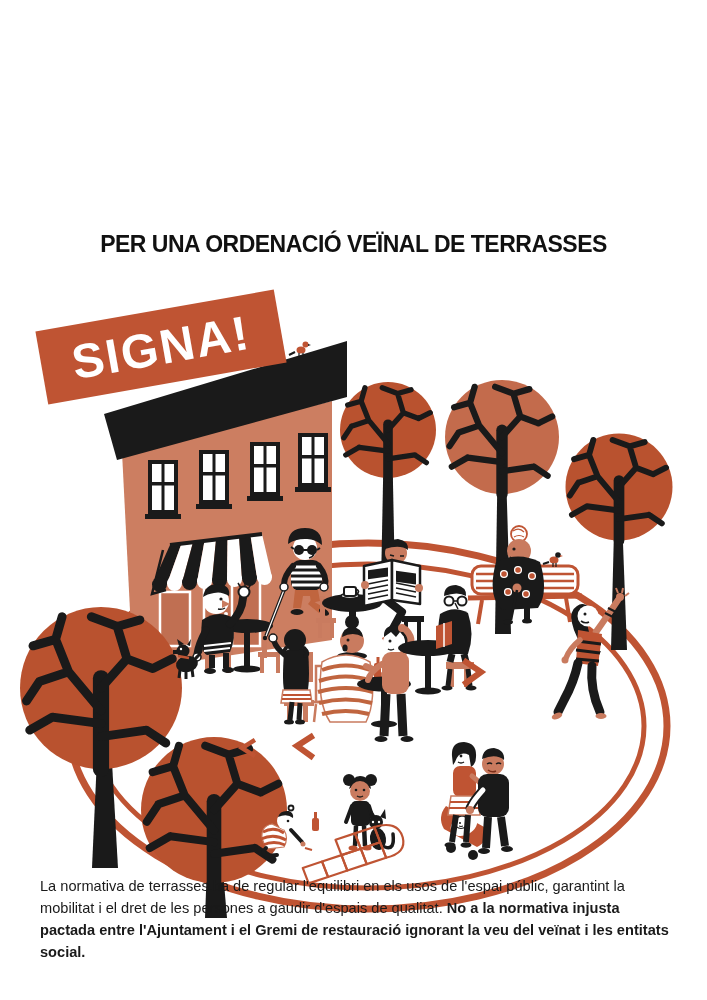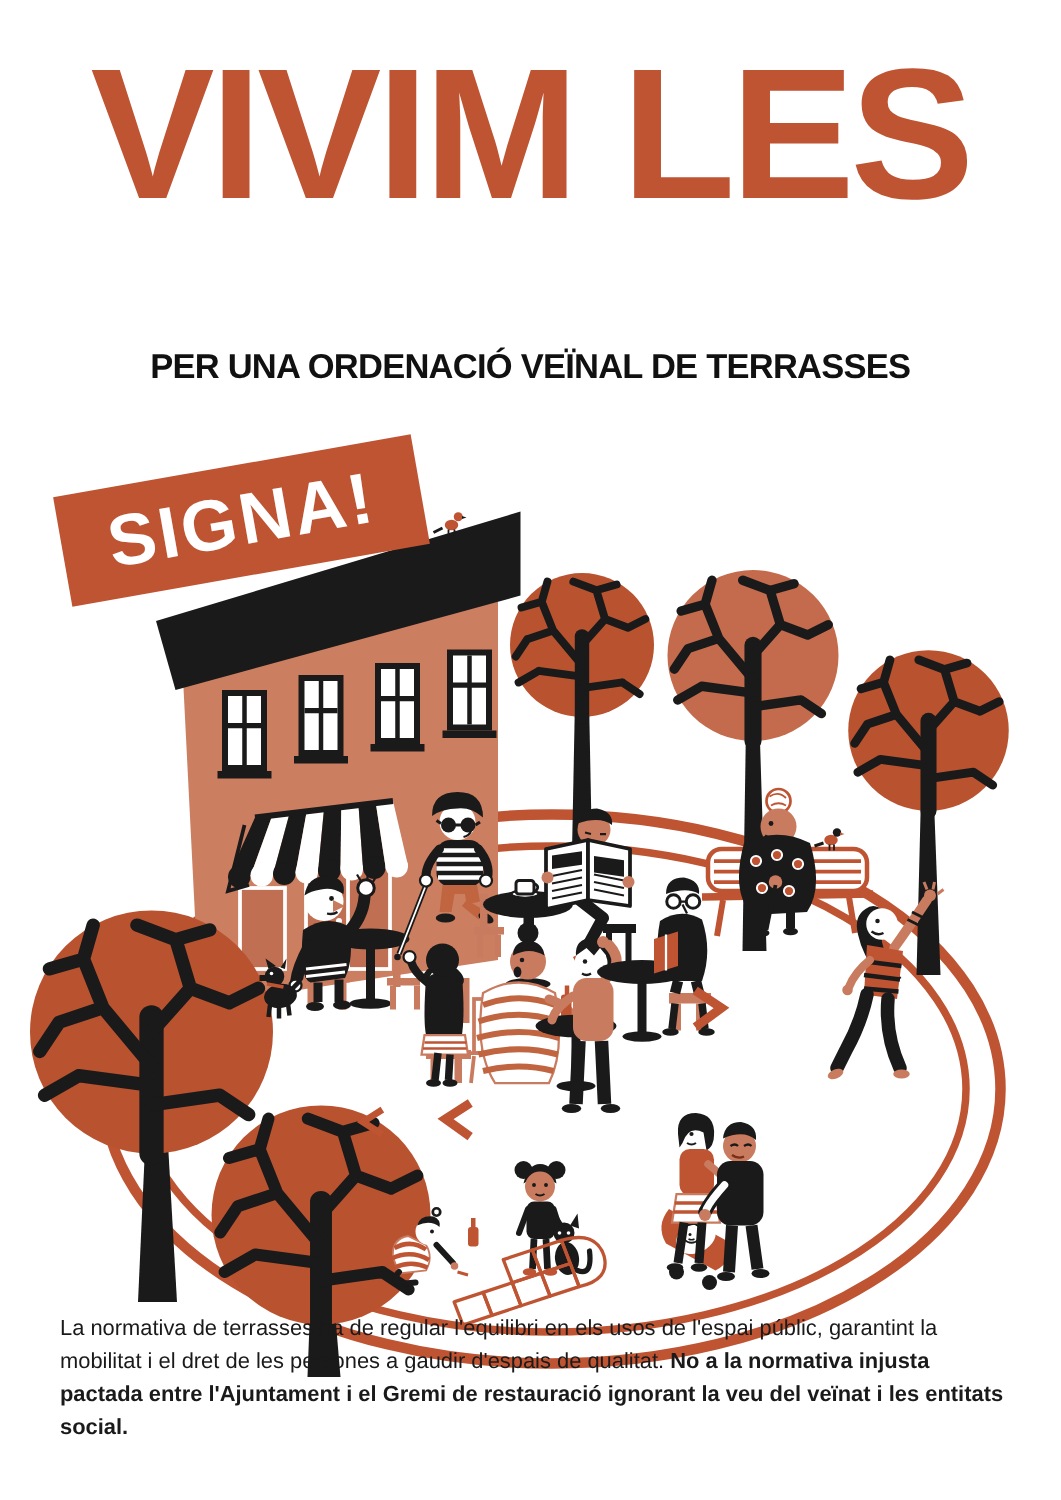--- a/index.html
+++ b/index.html
@@ -43,21 +43,20 @@
     position:absolute;left:40px;top:875px;width:632px;
     font-size:14.6px;line-height:22px;color:var(--ink);
     z-index:5;
   }
   .footer b{font-weight:bold;}
 </style>
 </head>
 <body>
 
 <div class="headline">
-  <div>VIVIM LES</div>
 </div>
 
 <div class="subtitle">PER UNA ORDENACIÓ VEÏNAL DE TERRASSES</div>
 
 <div class="badge">
   <span>SIGNA!</span>
 </div>
 
 <svg class="illustration" viewBox="0 0 707 1000" xmlns="http://www.w3.org/2000/svg">
   <defs>

